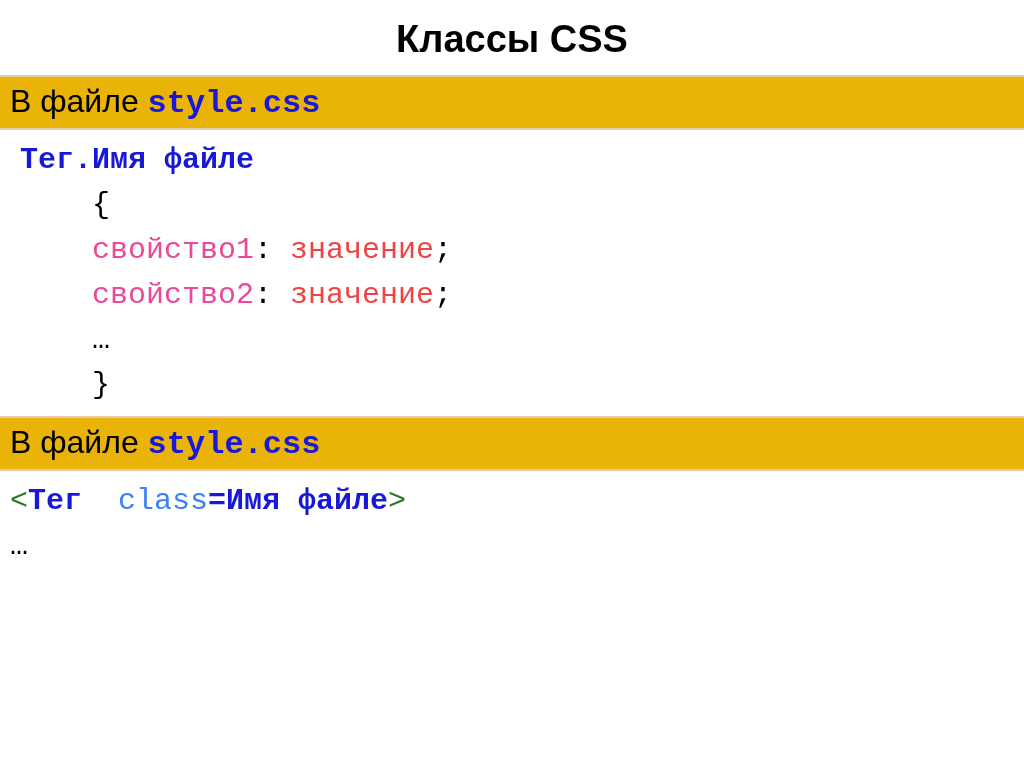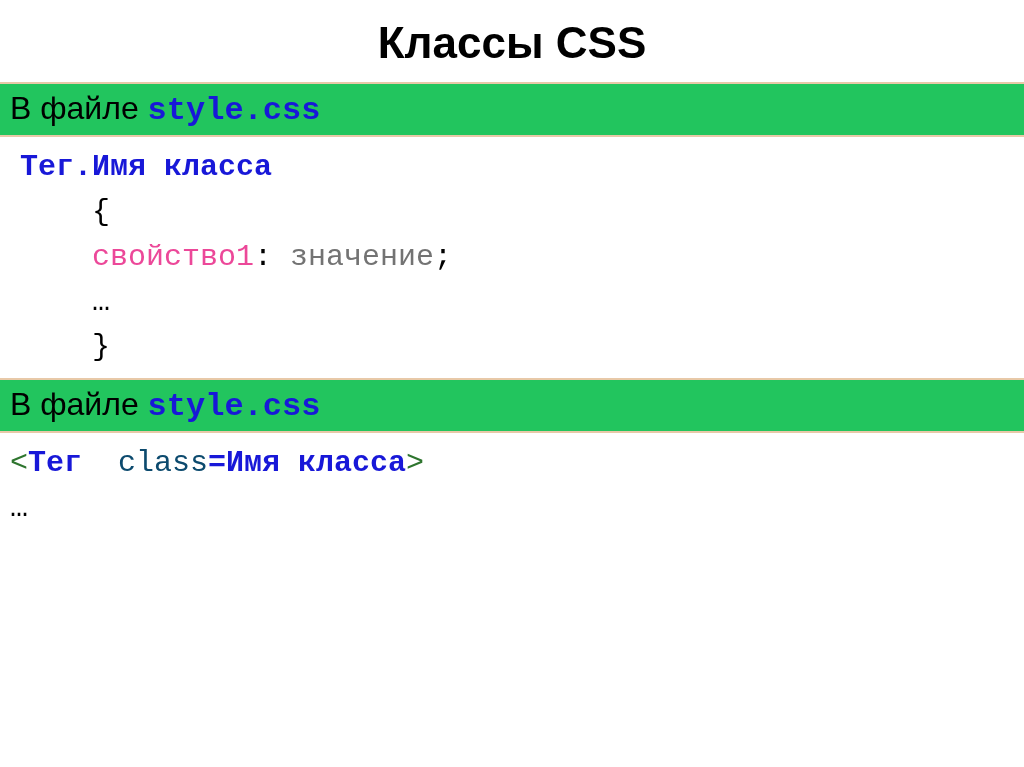--- a/index.html
+++ b/index.html
@@ -9,27 +9,27 @@
     }
     body {
       width: 1024px;
       height: 767px;
       background: #ffffff;
       font-family: Arial, sans-serif;
       position: relative;
     }
     .title {
       text-align: center;
-      font-size: 44px;
+      font-size: 38px;
       font-weight: bold;
       color: #000000;
       padding: 18px 0 14px 0;
     }
     .section-header {
-      background: #22c55e;
+      background: #eab308;
       border-top: 2px solid #e8c9a8;
       border-bottom: 2px solid #e8c9a8;
       padding: 6px 10px;
       font-size: 32px;
       color: #000000;
     }
     .section-header .mono-blue {
       font-family: 'Courier New', monospace;
       color: #1818d8;
       font-weight: bold;
@@ -44,49 +44,50 @@
       white-space: pre;
     }
     .tag-blue {
       color: #1818d8;
       font-weight: bold;
     }
     .prop-red {
       color: #ec4899;
     }
     .val-green {
-      color: #737373;
+      color: #ef4444;
     }
     .black {
       color: #000000;
     }
     .angle-green {
       color: #2e752e;
     }
     .attr-red {
-      color: #0c4a6e;
+      color: #3b82f6;
     }
   </style>
 </head>
 <body>
 
 <div class="title">Классы CSS</div>
 
 <div class="section-header">
   <span>В файле </span><span class="mono-blue">style.css</span>
 </div>
 
 <div class="code-block">
-  <div class="code-line"><span class="tag-blue">Тег.Имя класса</span></div>
+  <div class="code-line"><span class="tag-blue">Тег.Имя файле</span></div>
   <div class="code-line black">    {</div>
   <div class="code-line"><span class="black">    </span><span class="prop-red">свойство1</span><span class="black">:</span><span class="val-green"> значение</span><span class="black">;</span></div>
+  <div class="code-line"><span class="black">    </span><span class="prop-red">свойство2</span><span class="black">:</span><span class="val-green"> значение</span><span class="black">;</span></div>
   <div class="code-line black">    …</div>
   <div class="code-line black">    }</div>
 </div>
 
 <div class="section-header">
   <span>В файле </span><span class="mono-blue">style.css</span>
 </div>
 
 <div class="code-block" style="padding-left:10px;">
-  <div class="code-line"><span class="angle-green">&lt;</span><span class="tag-blue">Тег  </span><span class="attr-red">class</span><span class="tag-blue">=Имя класса</span><span class="angle-green">&gt;</span></div>
+  <div class="code-line"><span class="angle-green">&lt;</span><span class="tag-blue">Тег  </span><span class="attr-red">class</span><span class="tag-blue">=Имя файле</span><span class="angle-green">&gt;</span></div>
   <div class="code-line black">…</div>
 </div>
 
 </body></html>

